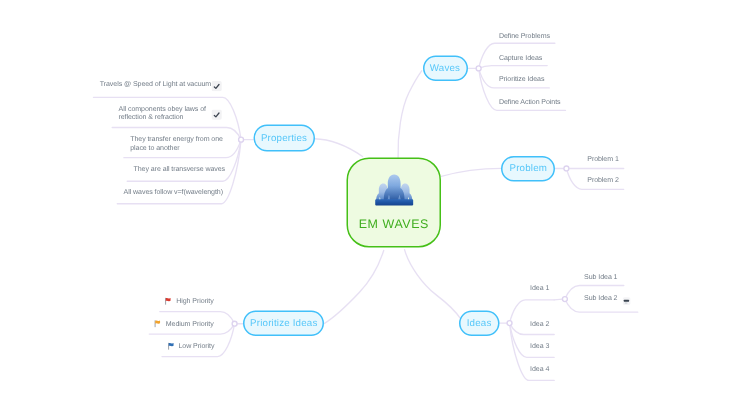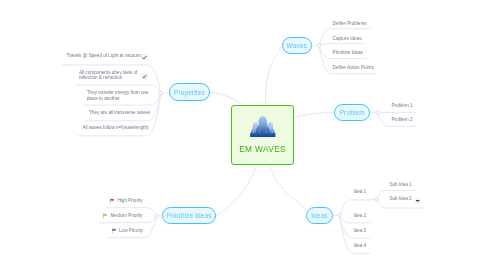--- a/index.html
+++ b/index.html
@@ -8,21 +8,21 @@
        font-family:"Liberation Sans",sans-serif;
        -webkit-font-smoothing:antialiased;}
   #canvas{position:relative;width:486px;height:270px;background:#fff;}
   svg.links{position:absolute;left:0;top:0;width:486px;height:270px;}
 
   .node{position:absolute;box-sizing:border-box;display:flex;align-items:center;
         justify-content:center;}
   .pill{background:#e8f8fe;border:1.1px solid #41c0fa;border-radius:99px;
         color:#57c7f9;font-size:6.5px;letter-spacing:.12px;}
   .root{left:231.2px;top:105.4px;width:62.8px;height:59.7px;background:#eefbe1;
-        border:1.55px solid #45c017;border-radius:3px;flex-direction:column;
+        border:1.55px solid #45c017;border-radius:15px;flex-direction:column;
         justify-content:flex-start;}
   .root-icon{display:block;width:25.6px;height:21.6px;margin-top:9.2px;margin-left:1.4px;filter:blur(0.22px);}
   .root-label{color:#40ae1f;font-size:8.3px;letter-spacing:.38px;margin-top:7.2px;}
 
   .leaf{position:absolute;white-space:nowrap;color:#737d88;font-size:4.72px;
         letter-spacing:-0.05px;line-height:5.8px;}
   .leaf-ico{position:absolute;display:block;line-height:0;}
   .leaf-ico svg{display:block;}
 </style>
 </head>

